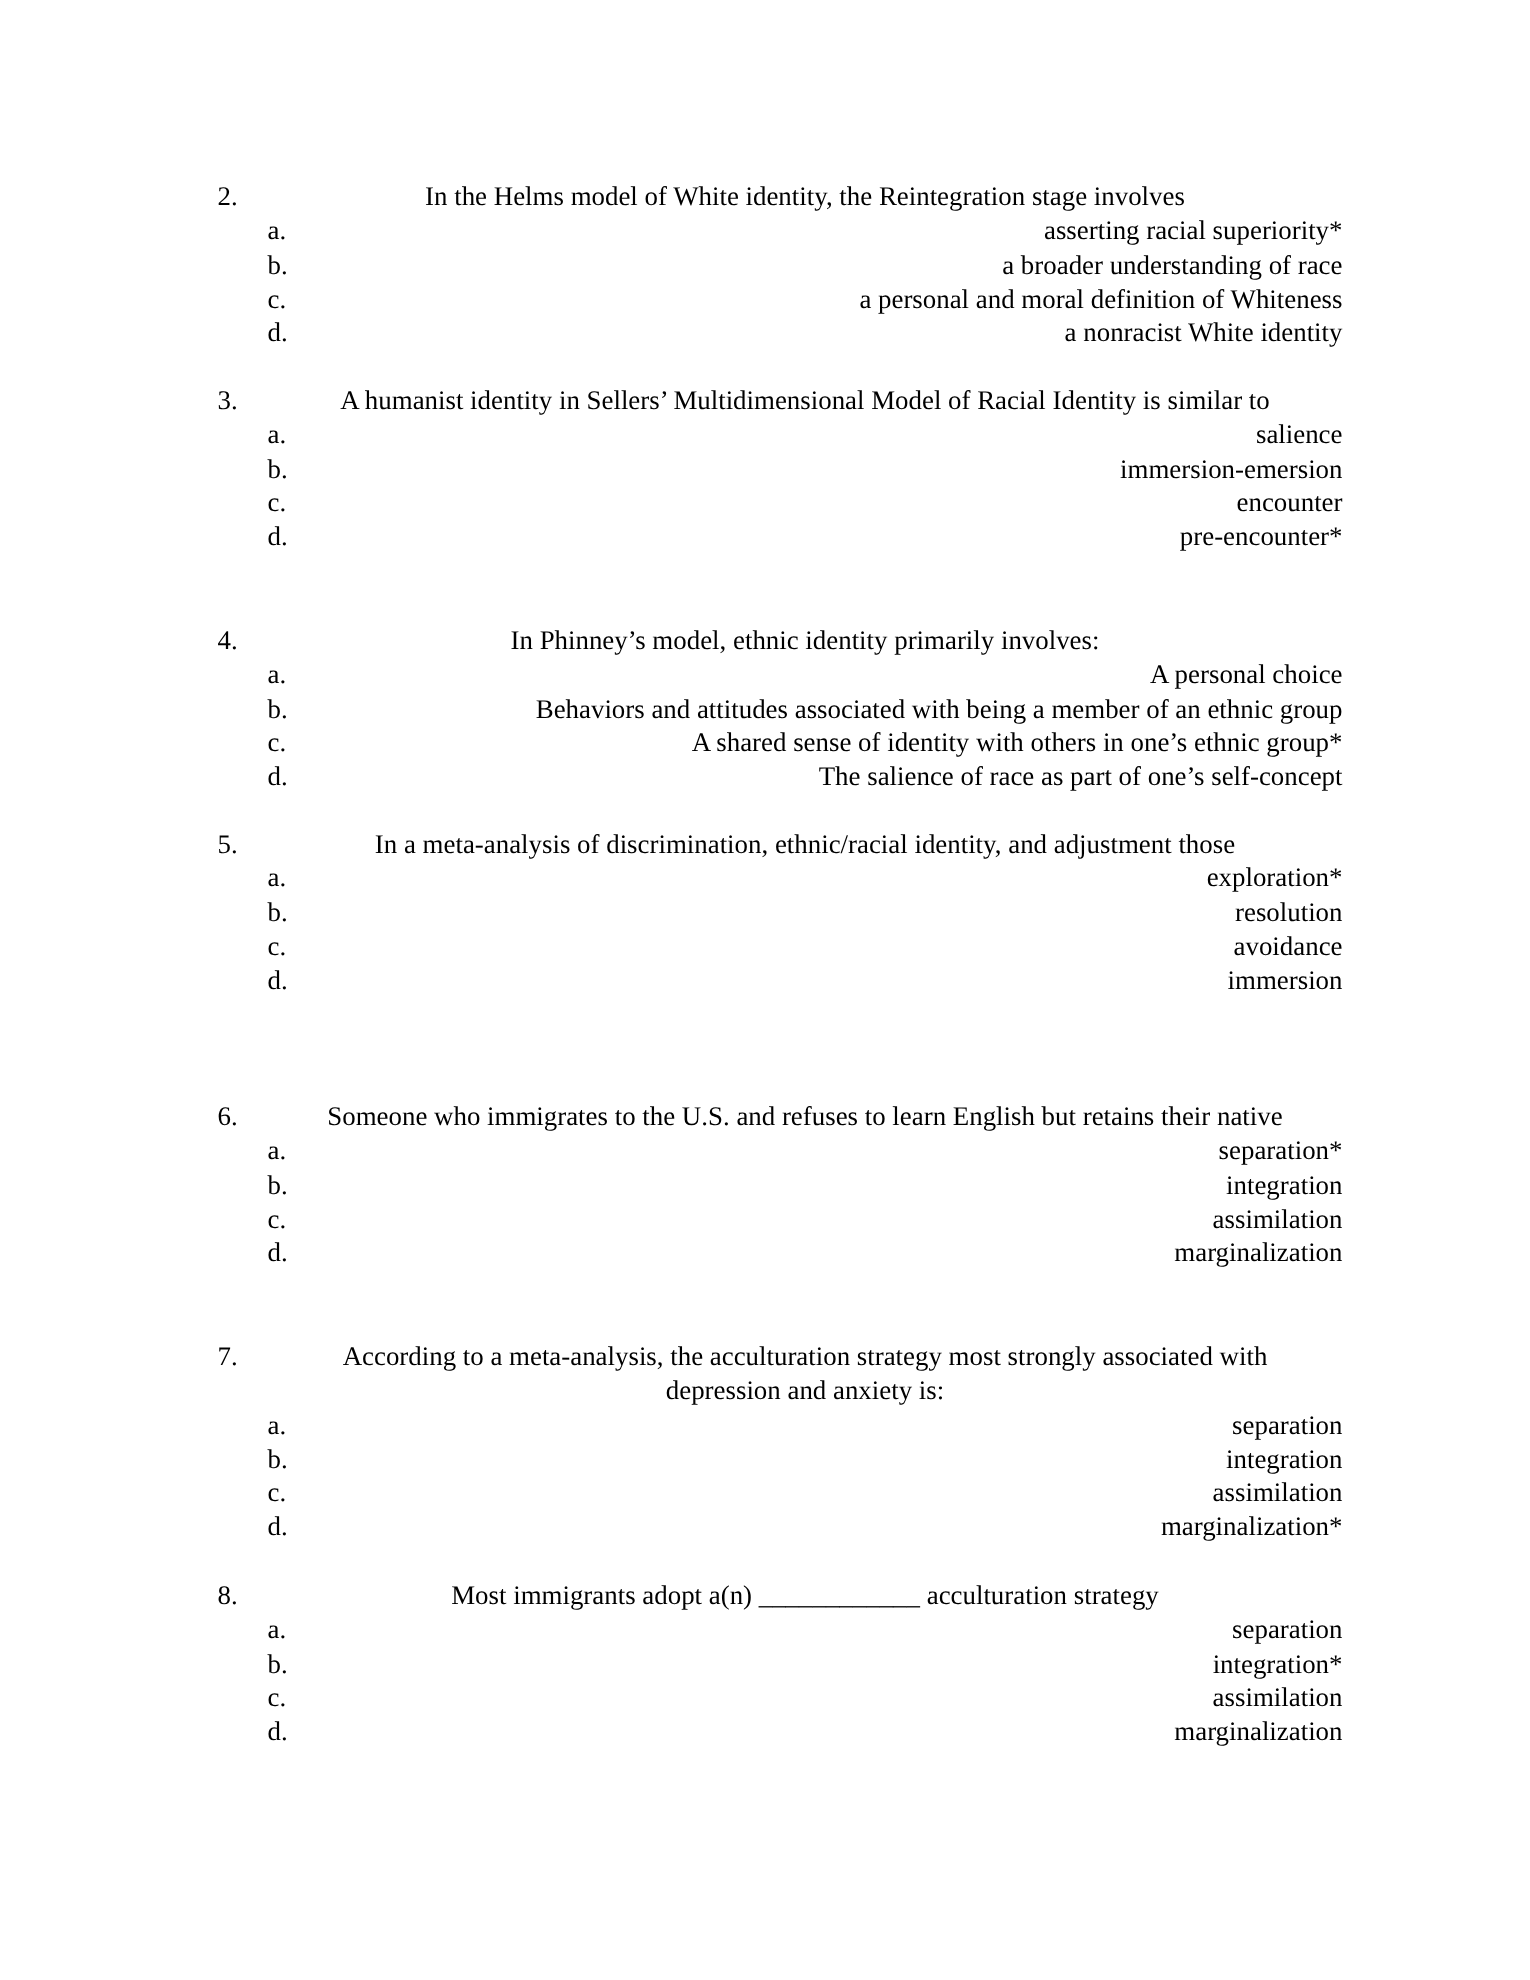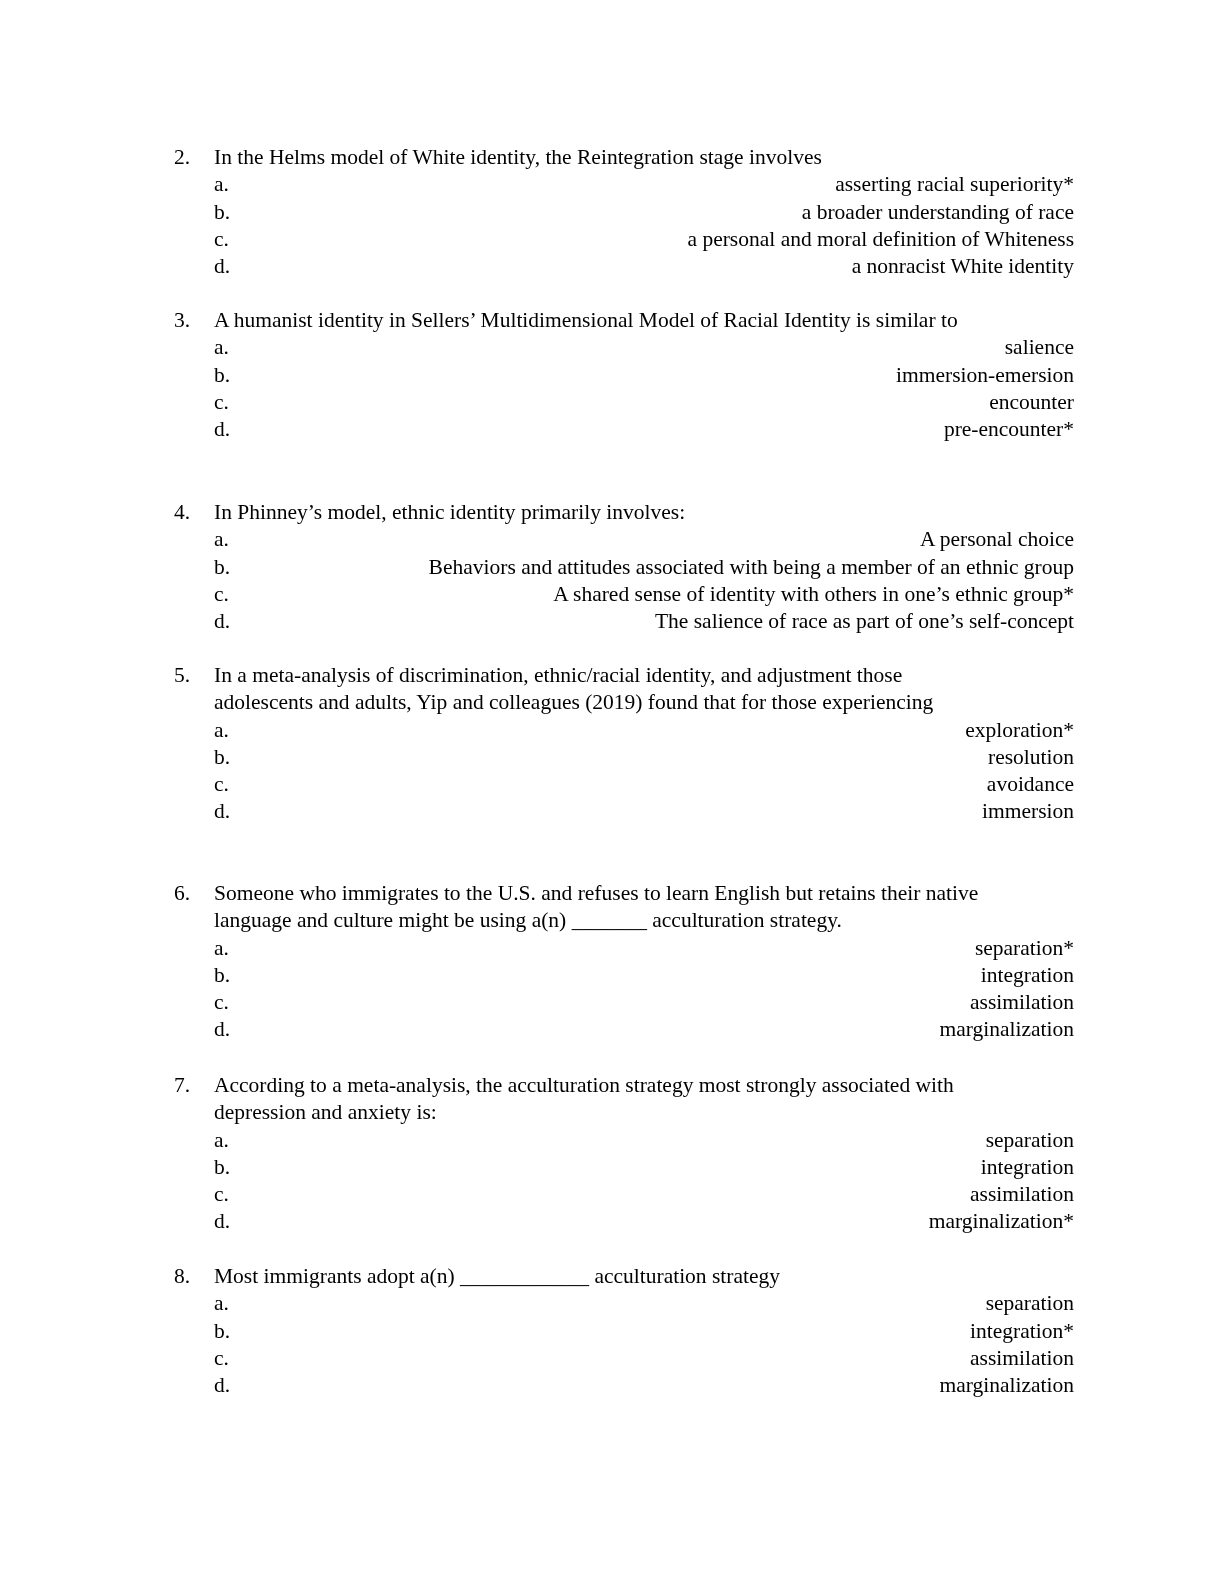--- a/index.html
+++ b/index.html
@@ -33,20 +33,21 @@
       display: flex;
     }
     .q-num {
       width: 40px;
       flex: 0 0 40px;
       text-align: left;
     }
     .q-text {
       flex: 1 1 auto;
       width: 860px;
+      text-align: center;
     }
     .choice {
       display: flex;
       margin-left: 40px;
     }
     .c-letter {
       width: 36px;
       flex: 0 0 36px;
     }
     .c-text {
@@ -122,24 +123,20 @@
       <div class="choice">
         <span class="c-letter">d.</span>
         <span class="c-text">The salience of race as part of one’s self-concept</span>
       </div>
     </div>
     <div class="question" style="top: 662px;">
       <div class="q-row">
         <span class="q-num">5.</span>
         <span class="q-text">In a meta-analysis of discrimination, ethnic/racial identity, and adjustment those</span>
       </div>
-      <div class="q-row">
-        <span class="q-num"></span>
-        <span class="q-text">adolescents and adults, Yip and colleagues (2019) found that for those experiencing</span>
-      </div>
       <div class="choice">
         <span class="c-letter">a.</span>
         <span class="c-text">exploration*</span>
       </div>
       <div class="choice">
         <span class="c-letter">b.</span>
         <span class="c-text">resolution</span>
       </div>
       <div class="choice">
         <span class="c-letter">c.</span>
@@ -147,24 +144,20 @@
       </div>
       <div class="choice">
         <span class="c-letter">d.</span>
         <span class="c-text">immersion</span>
       </div>
     </div>
     <div class="question" style="top: 880px;">
       <div class="q-row">
         <span class="q-num">6.</span>
         <span class="q-text">Someone who immigrates to the U.S. and refuses to learn English but retains their native</span>
-      </div>
-      <div class="q-row">
-        <span class="q-num"></span>
-        <span class="q-text">language and culture might be using a(n) _______ acculturation strategy.</span>
       </div>
       <div class="choice">
         <span class="c-letter">a.</span>
         <span class="c-text">separation*</span>
       </div>
       <div class="choice">
         <span class="c-letter">b.</span>
         <span class="c-text">integration</span>
       </div>
       <div class="choice">

